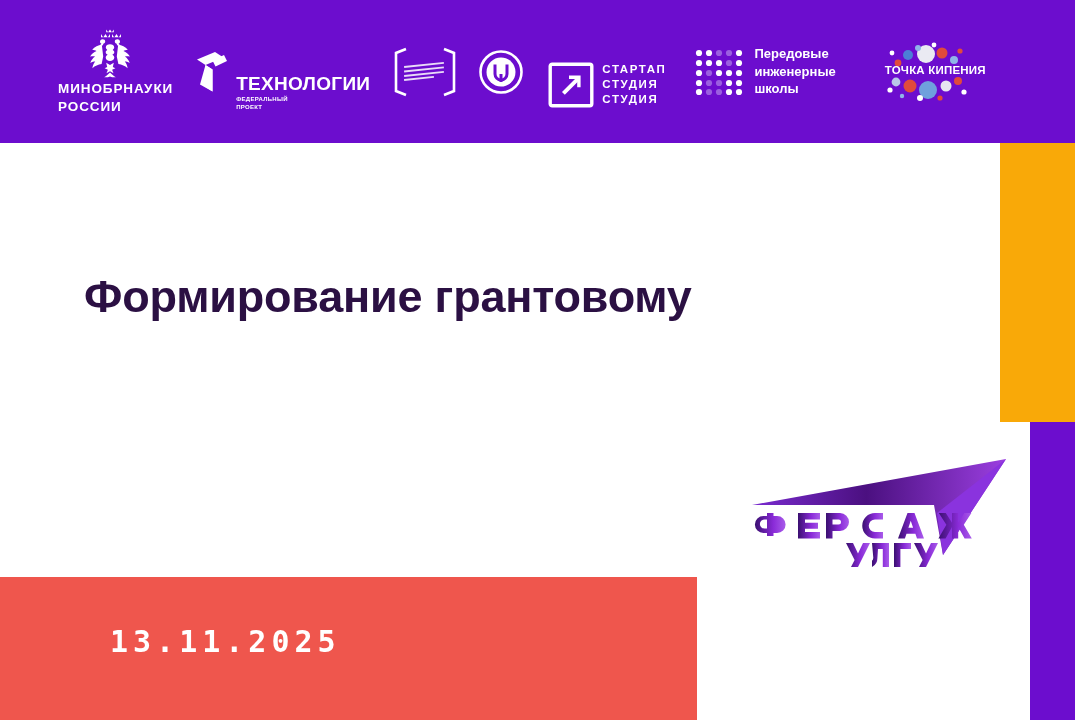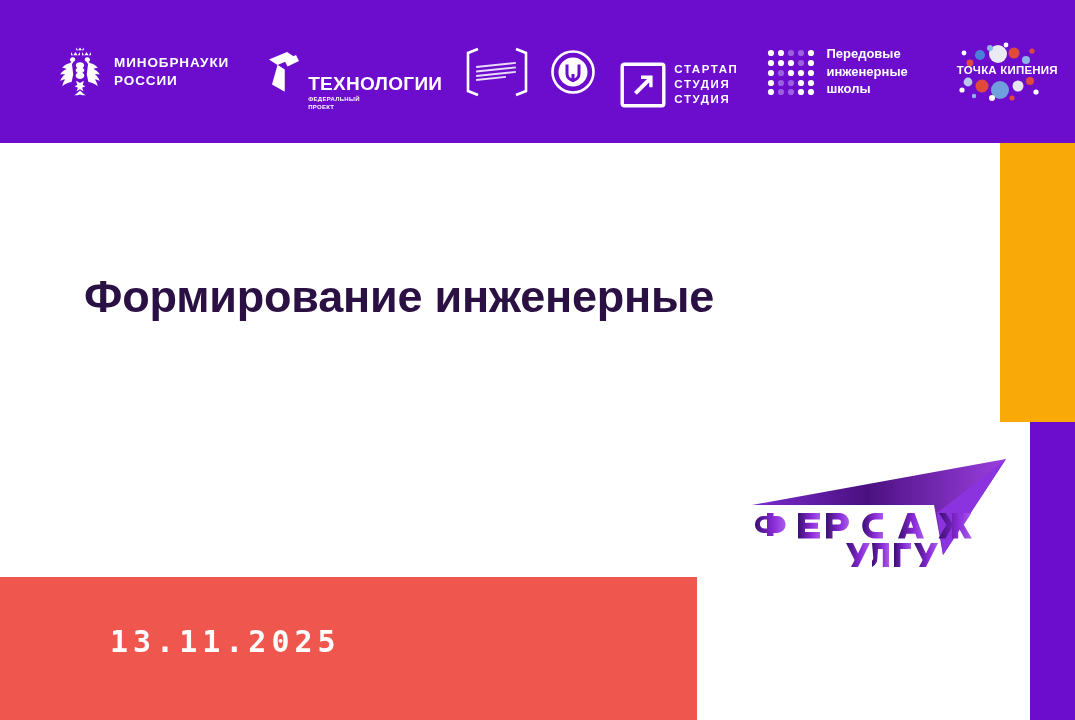--- a/index.html
+++ b/index.html
@@ -55,21 +55,21 @@
     padding-left: 58px;
     box-sizing: border-box;
   }
   .logo {
     display: flex;
     align-items: center;
     flex: none;
   }
 
   
-  #logo-minobr { margin-right: 34px; }
+  #logo-minobr { margin-right: 18px; flex-direction: column; }
   #logo-minobr .eagle {
     width: 44px; height: 52px;
     margin-right: 12px;
     flex: none;
   }
   #logo-minobr .txt {
     color: #ffffff;
     font-size: 13.5px;
     font-weight: 700;
     line-height: 1.32;
@@ -360,21 +360,21 @@
             <circle cx="36" cy="56" r="2.2" fill="#8FB4E8"></circle>
           </g>
         </svg>
       </span>
       <span class="tk-text">ТОЧКА КИПЕНИЯ</span>
     </div>
 
   </div>
 
   <h1 id="title">
-    <span class="line">Формирование инженерные</span>
+    <span class="line">Формирование грантовому</span>
   </h1>
 
   <div id="date">13.11.2025</div>
 
   <div id="forsazh">
     <svg viewBox="0 0 290 130" xmlns="http://www.w3.org/2000/svg">
       <defs>
         <linearGradient id="gswoosh" x1="0" y1="0.5" x2="1" y2="0.5">
           <stop offset="0%" stop-color="#7A2BD0"></stop>
           <stop offset="45%" stop-color="#4B1080"></stop>

